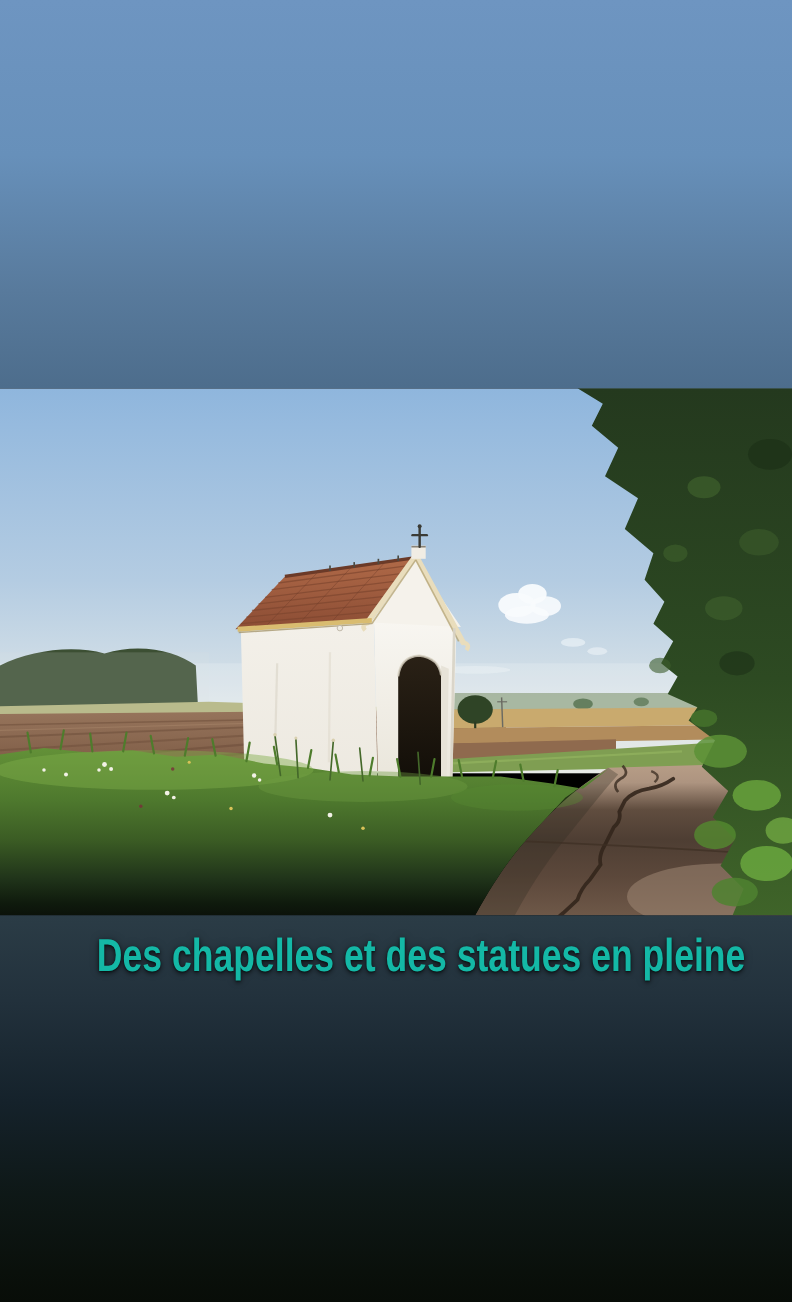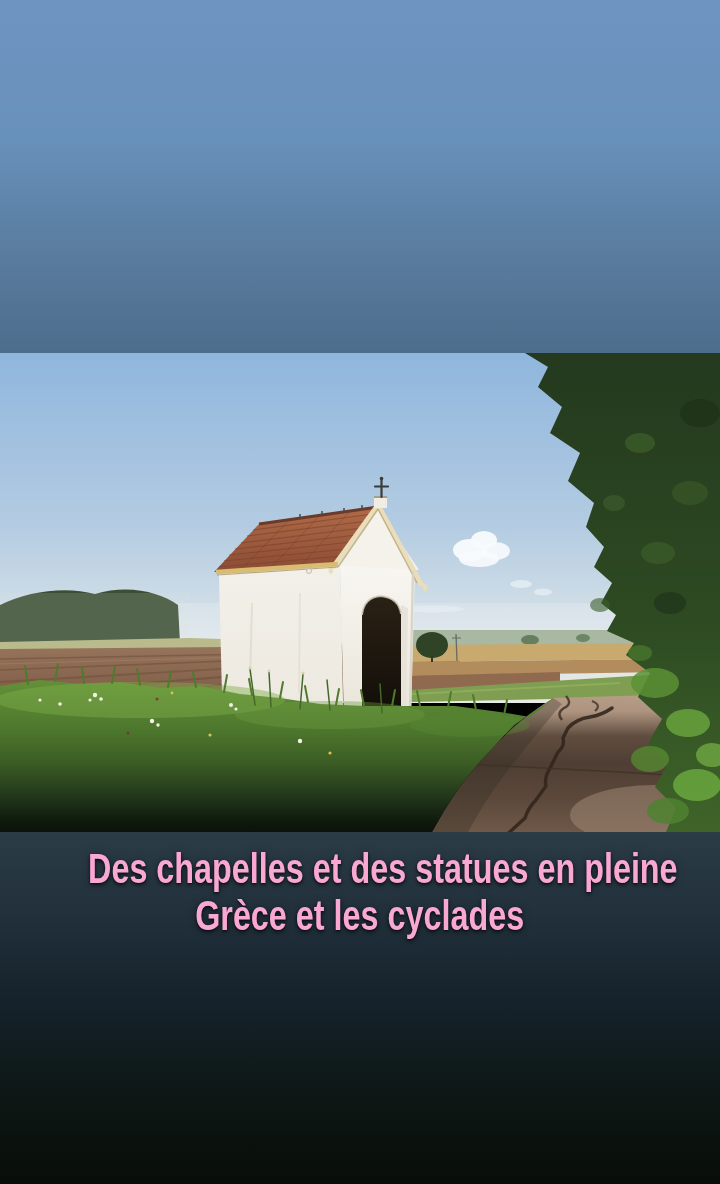--- a/index.html
+++ b/index.html
@@ -14,21 +14,21 @@
   .bg-bottom{
     position:absolute;left:0;top:832px;width:720px;height:352px;
     background:linear-gradient(180deg,#2b3c46 0%,#22313c 22%,#15222b 48%,#0e1817 72%,#0a100b 92%,#080d08 100%);
   }
   .photo{
     position:absolute;left:0;top:353px;width:720px;height:479px;
   }
   .photo svg{display:block;}
   .caption{
     position:absolute;left:0;top:845px;width:720px;
-    text-align:center;color:#f9a8d4;font-weight:700;
+    text-align:center;color:#14b8a6;font-weight:700;
     font-size:42px;line-height:47px;letter-spacing:0;
   }
   .caption .line{display:block;height:47px;}
   .caption .line span{
     display:inline-block;transform:scaleX(0.77);transform-origin:50% 50%;
     white-space:nowrap;
     text-shadow:0 2px 5px rgba(0,0,0,.55),0 1px 2px rgba(0,0,0,.5),0 0 10px rgba(0,0,0,.25);
   }
 </style>
 </head>
@@ -294,16 +294,15 @@
           <ellipse cx="668" cy="458" rx="21" ry="13" fill="#4f8230" opacity="0.85"></ellipse>
           <ellipse cx="712" cy="402" rx="16" ry="12" fill="#78b246" opacity="0.7"></ellipse>
           <ellipse cx="640" cy="300" rx="12" ry="8" fill="#4a7a2e" opacity="0.7"></ellipse>
         </g>
       </g>
     </svg>
   </div>
 
   <div class="caption">
     <span class="line"><span>Des chapelles et des statues en pleine</span></span>
-    <span class="line"><span>Grèce et les cyclades</span></span>
   </div>
 
 </div>
 
 </body></html>

